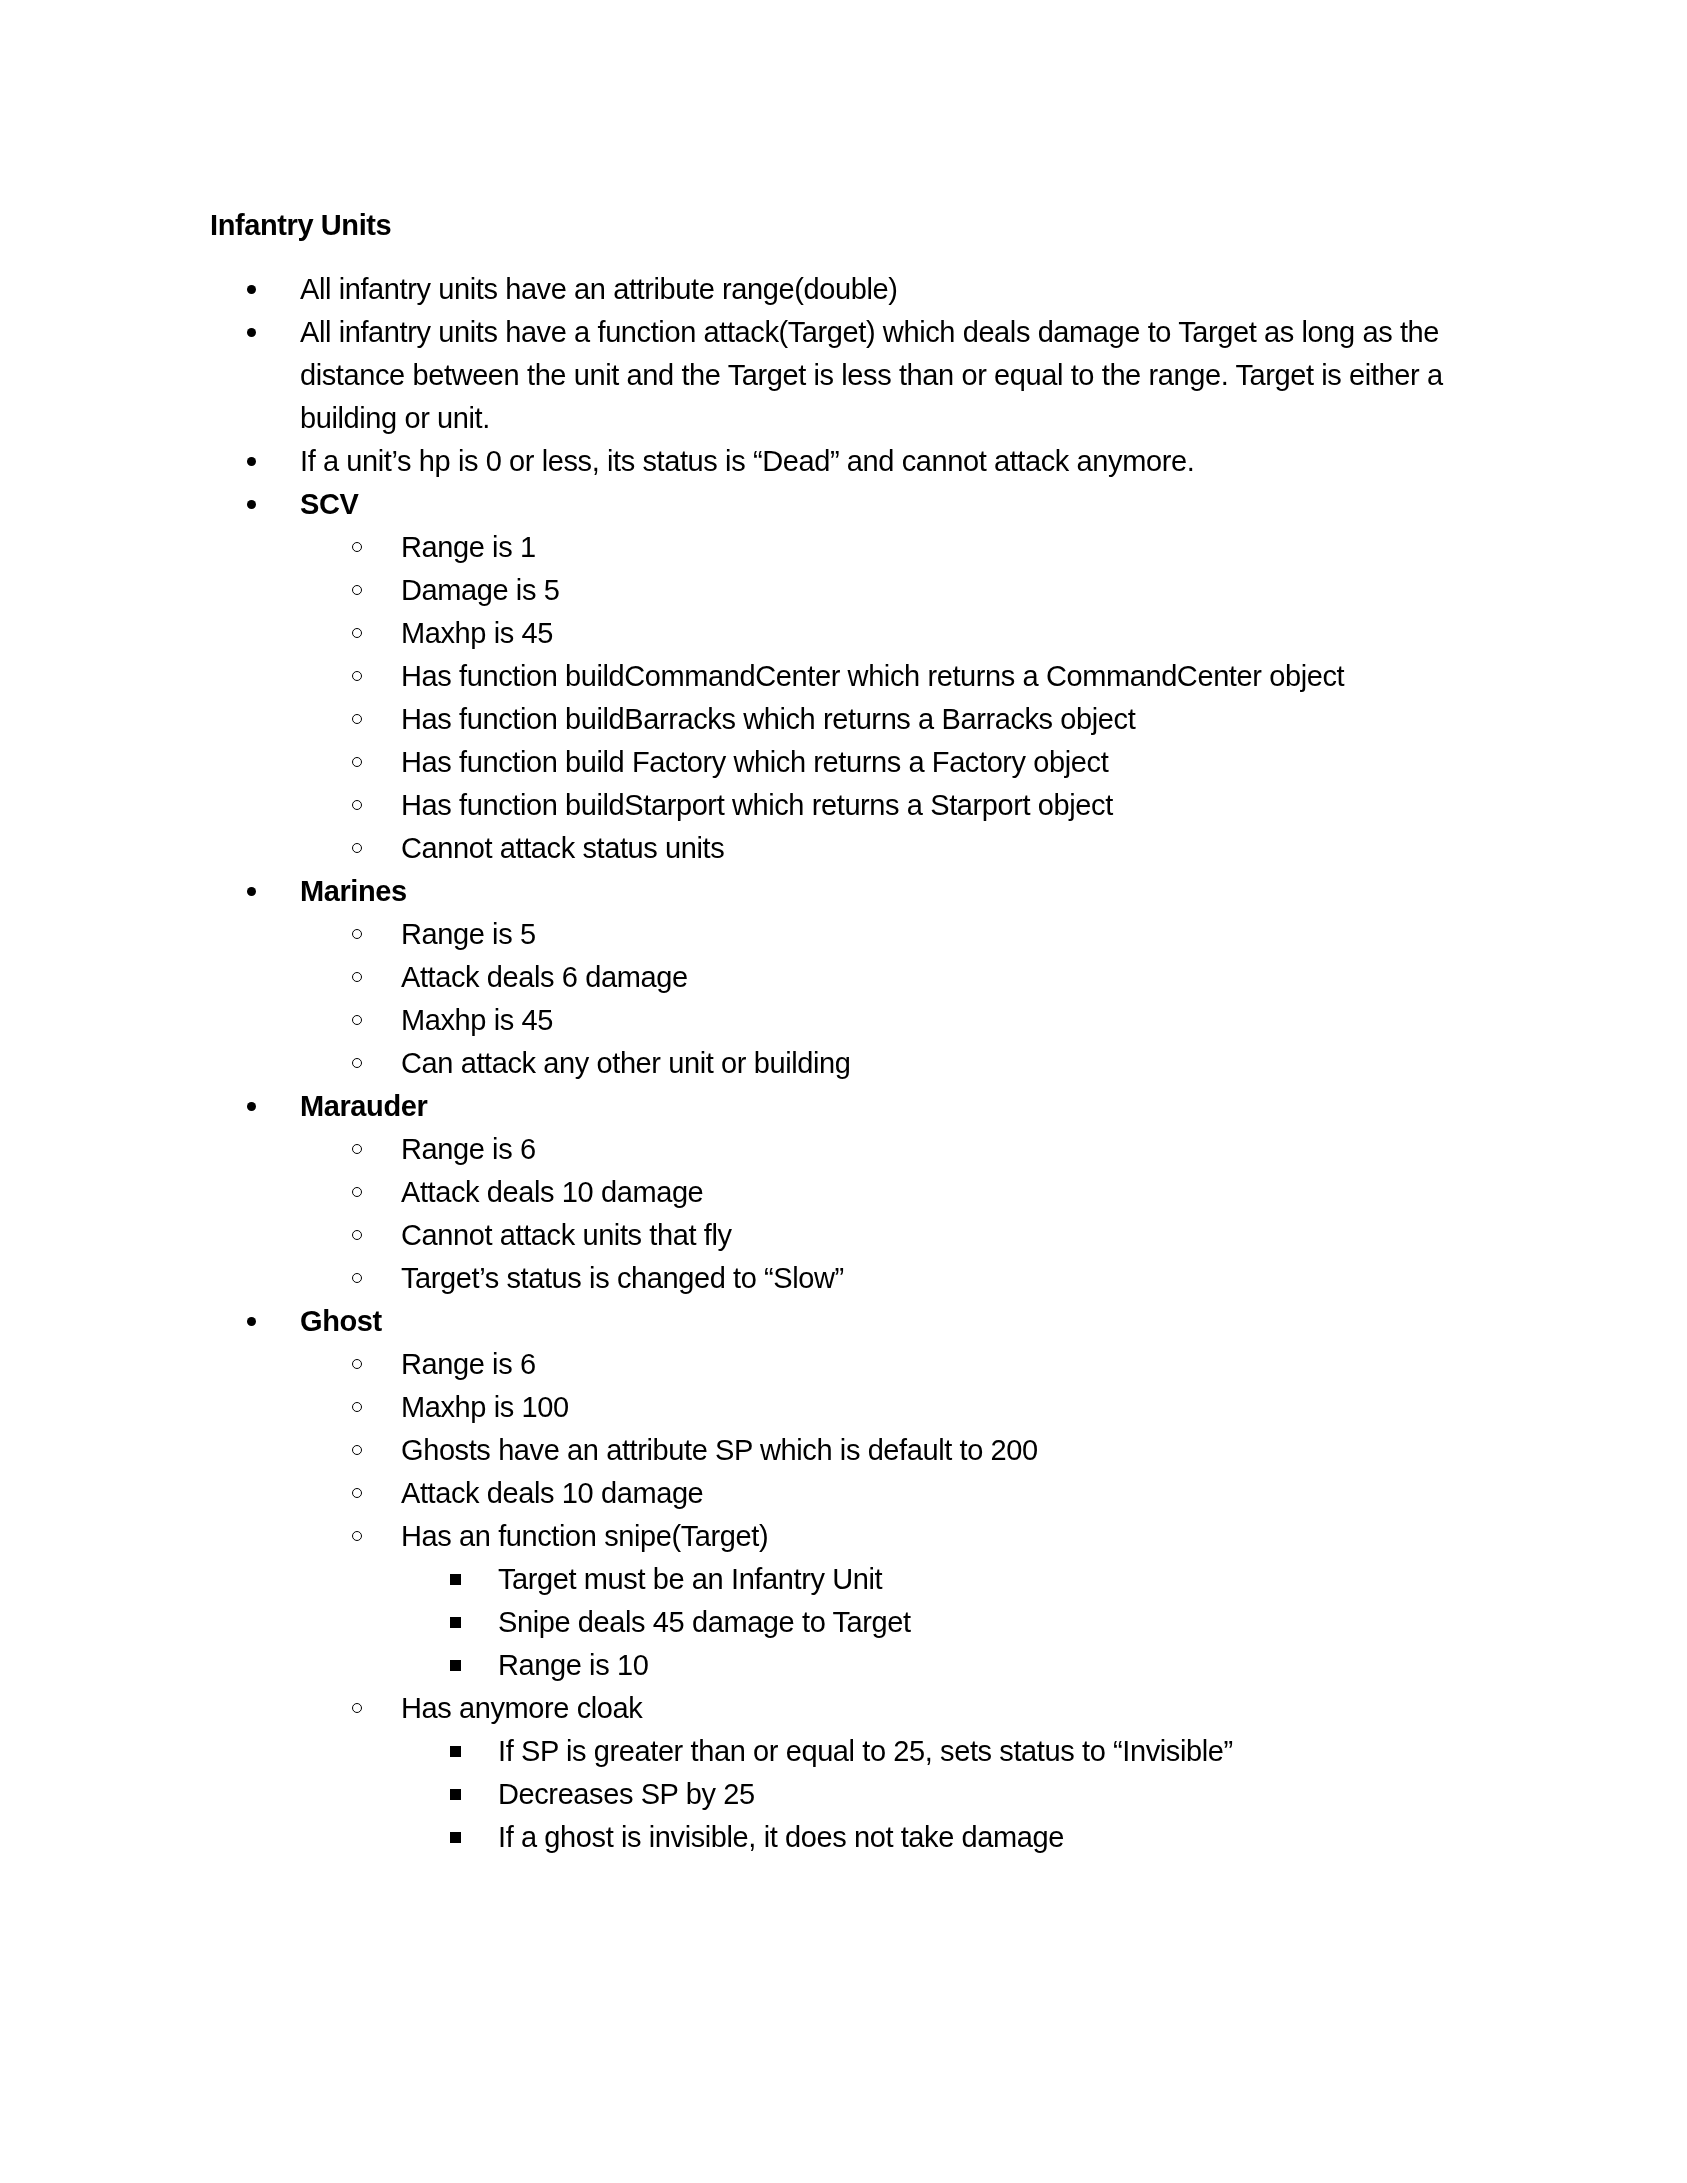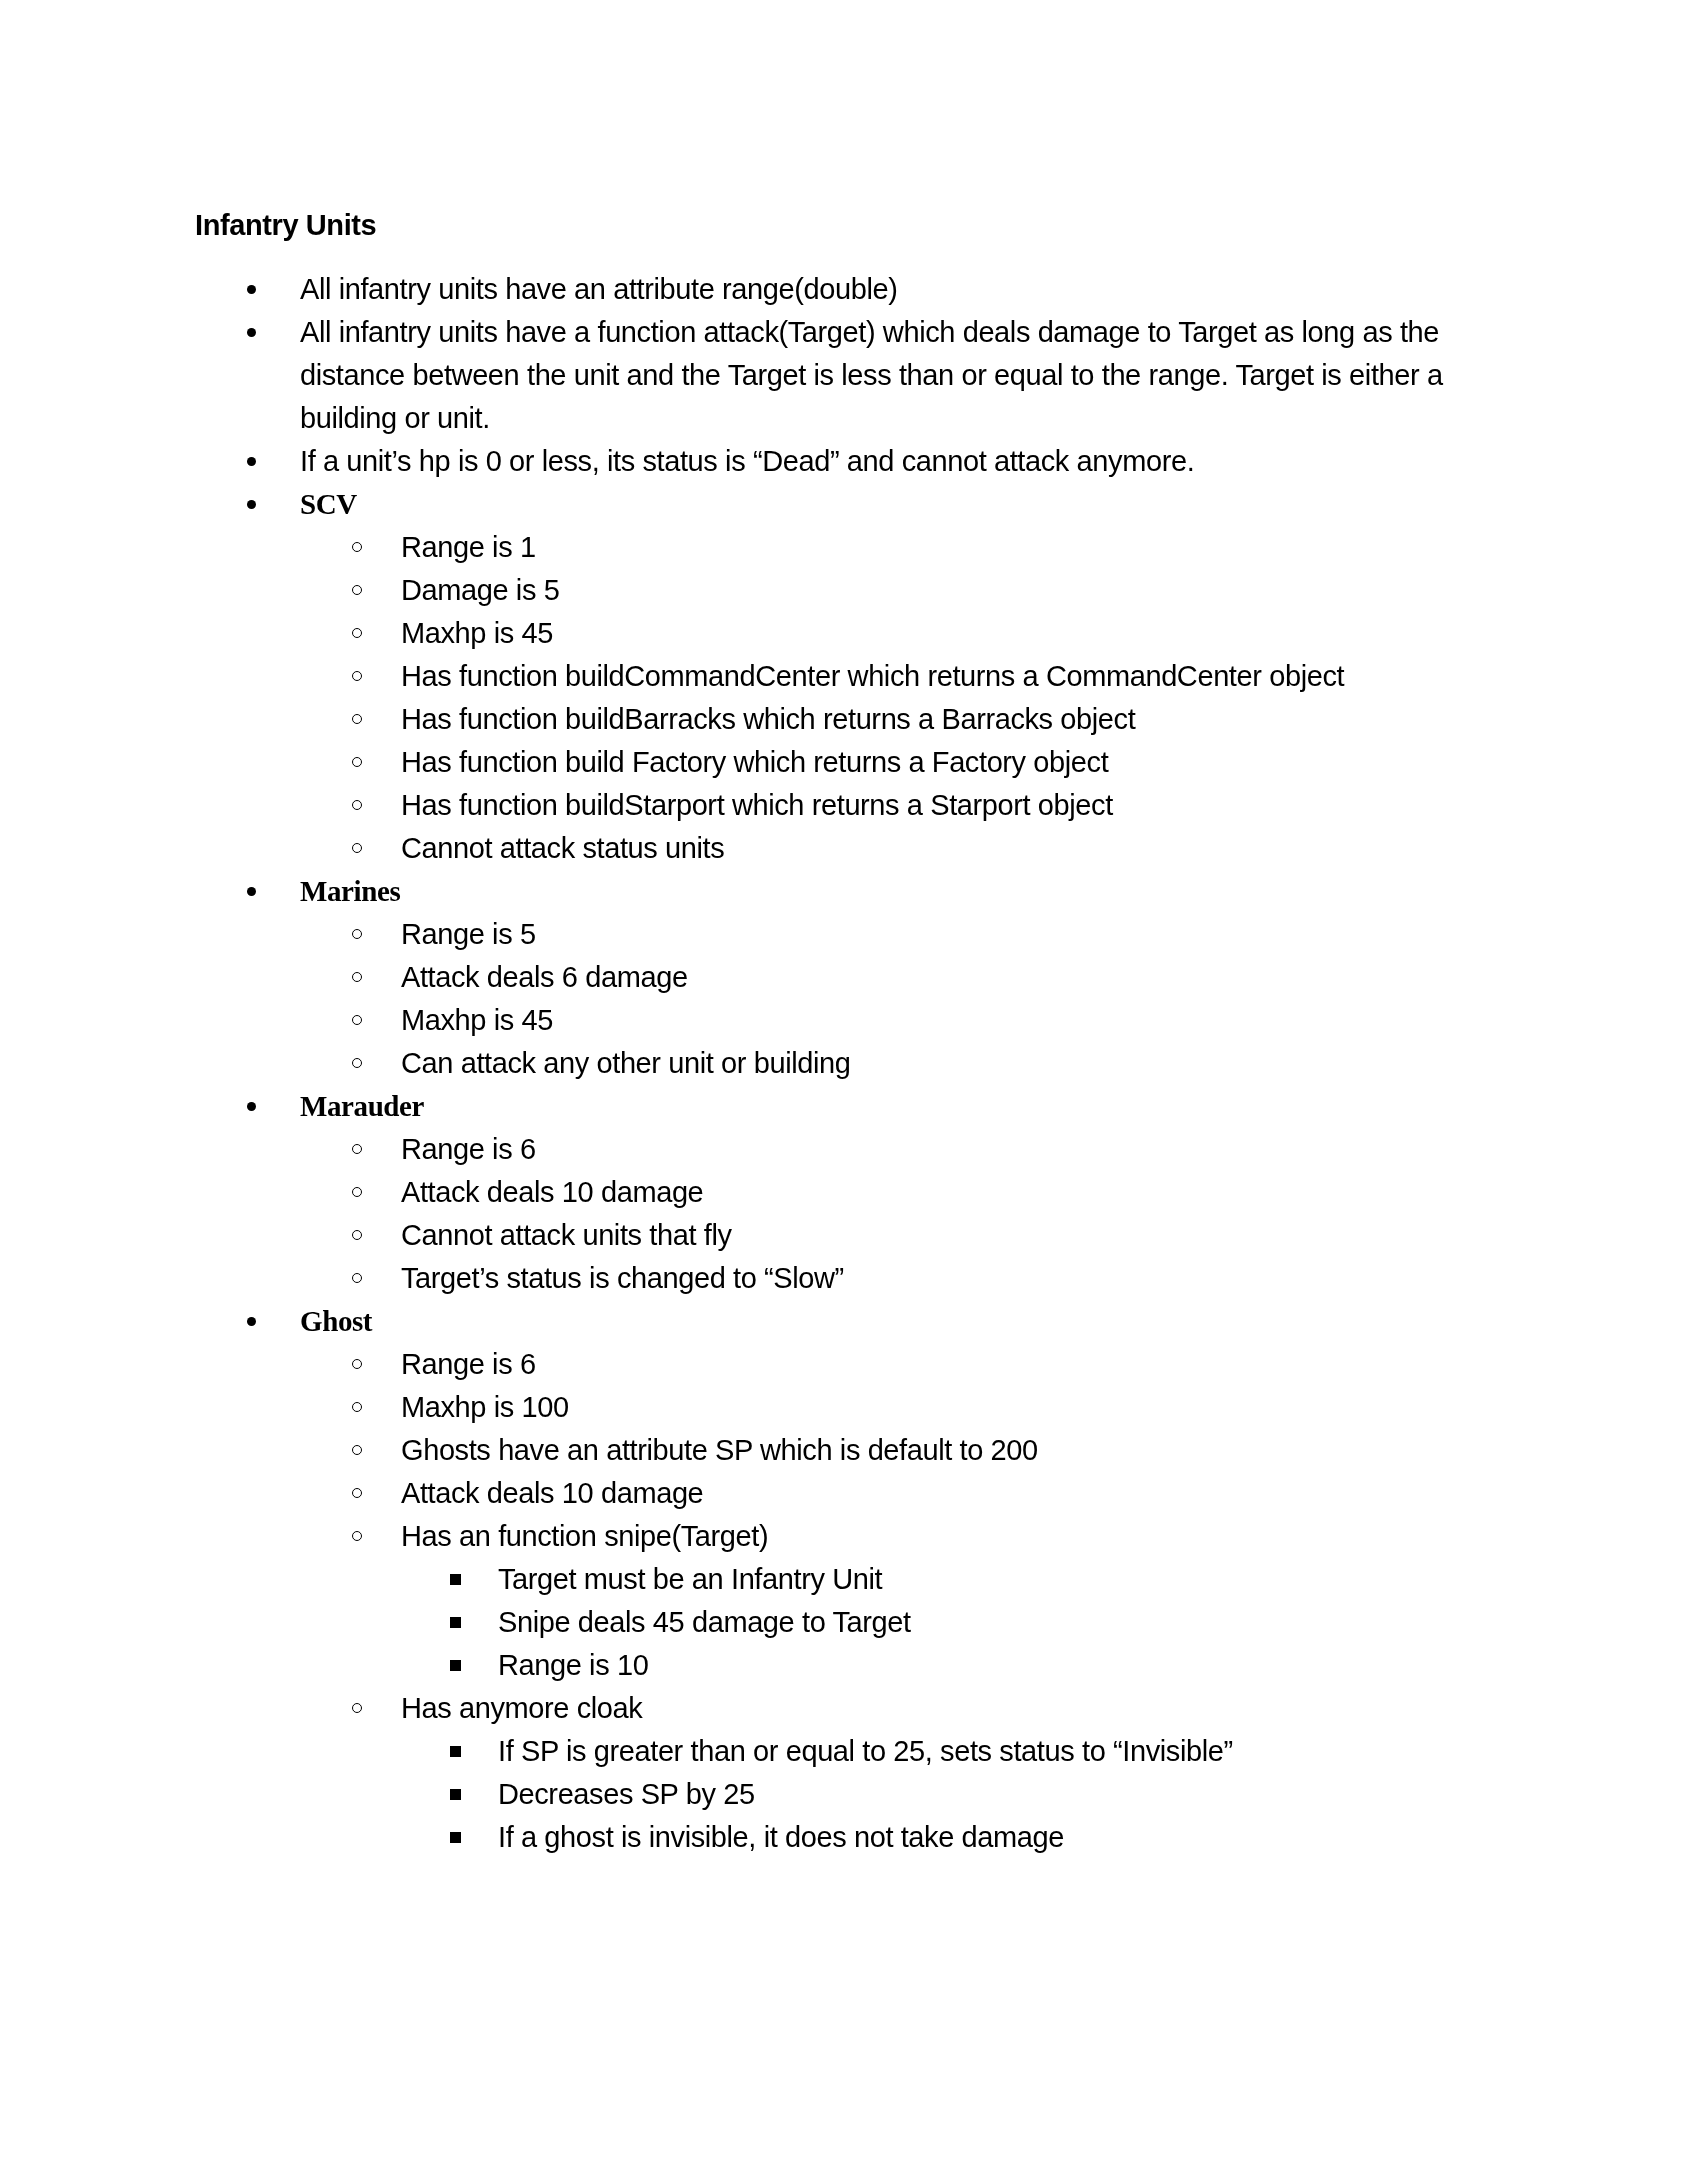--- a/index.html
+++ b/index.html
@@ -13,21 +13,21 @@
     height: 2183px;
     background: #ffffff;
     color: #000000;
     font-family: "Liberation Sans", "DejaVu Sans", sans-serif;
     font-size: 29px;
     letter-spacing: -0.4px;
     overflow: hidden;
   }
   .doc-title {
     position: absolute;
-    left: 195px;
+    left: 210px;
     top: 204px;
     height: 43px;
     line-height: 43px;
     font-weight: bold;
     white-space: nowrap;
   }
   .list {
     position: absolute;
     left: 0;
     top: 268px;
@@ -35,21 +35,21 @@
   }
   .row {
     position: relative;
     height: 43px;
     line-height: 43px;
     white-space: nowrap;
   }
   .row.lvl1 { padding-left: 300px; }
   .row.lvl2 { padding-left: 401px; }
   .row.lvl3 { padding-left: 498px; }
-  .row.bold { font-weight: bold; font-family: Liberation Serif, serif; }
+  .row.bold { font-weight: bold; }
   .bullet { position: absolute; display: block; }
   .bullet.dot {
     left: 247px; top: 16.7px;
     width: 9px; height: 9px;
     background: #000;
     border-radius: 50%;
   }
   .bullet.circle {
     left: 352px; top: 15.5px;
     width: 8.2px; height: 8.2px;

